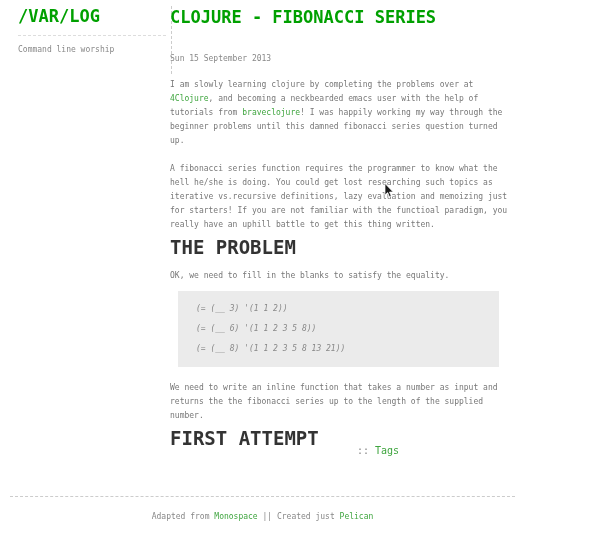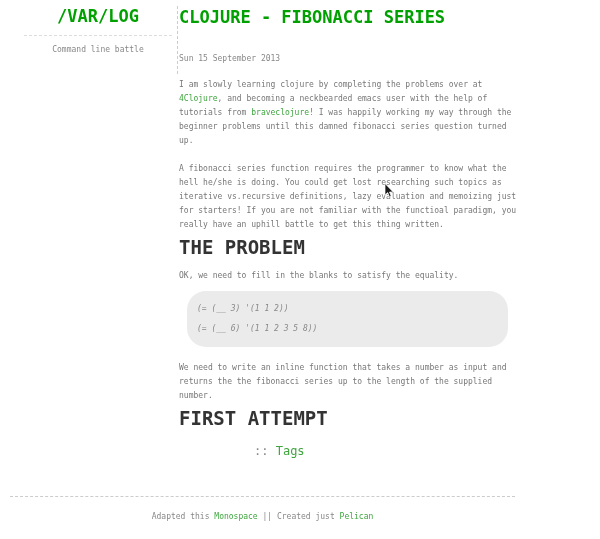--- a/index.html
+++ b/index.html
@@ -15,109 +15,109 @@
   html,body{margin:0;padding:0;}
   body{
     width:600px;height:539px;background:#ffffff;
     font-family:"DejaVu Sans Mono","Liberation Mono",monospace;
     position:relative;overflow:hidden;
   }
   .page{position:absolute;inset:0;}
 
   
   .sidebar{
-    position:absolute;left:24px;top:6px;width:154px;height:68px;
-    padding-right:5px;text-align:center;
+    position:absolute;left:18px;top:6px;width:154px;height:68px;
+    padding-right:5px;text-align:left;
     border-right:1px dashed var(--rule-gray);
   }
   .site-title{
     display:inline-block;font-size:17px;font-weight:bold;line-height:20px;
     color:var(--brand-green);text-decoration:none;white-space:nowrap;
   }
   .sidebar-rule{border:none;border-top:1px dashed #dddddd;margin:9px 0 9px 0;}
   .subtitle{font-size:8px;line-height:10px;color:var(--muted-text);}
 
   
   .main{
-    position:absolute;left:179px;top:0;width:341px;
+    position:absolute;left:170px;top:0;width:341px;
     color:var(--body-text);font-size:8px;line-height:14px;
   }
   .article-title{margin:8px 0 0 0;font-size:17px;line-height:19px;font-weight:bold;white-space:nowrap;}
   .article-title a{color:var(--brand-green);text-decoration:none;}
   .date{margin-top:27px;font-size:8px;line-height:10px;color:var(--muted-text);}
   .main p{margin:14px 0 0 0;}
   .main h2{
     margin:8px 0 0 0;font-size:19px;line-height:15px;font-weight:bold;
     color:var(--heading-text);white-space:nowrap;
   }
   a.link{color:var(--link-green);text-decoration:none;}
 
   
   .codeblock{
     margin:8px 12px 0 8px;background:var(--code-bg);
-    padding:12px 10px;font-style:italic;color:var(--muted-text);
+    padding:12px 18px;font-style:italic;color:var(--muted-text);
     font-size:8px;
-    border-radius:19px;
   }
   .codeline{line-height:12px;white-space:pre;}
   .codeline + .codeline{margin-top:8px;}
 
   
-  .tags{margin-top:20px;padding-left:75px;font-size:12px;line-height:10px;color:var(--muted-text);}
+  .tags{padding-left:75px;font-size:10px;line-height:10px;color:var(--muted-text);text-align:center;}
 
   
   .footer{
     position:absolute;left:10px;top:496px;width:505px;
     border-top:1px dashed var(--rule-gray);text-align:center;
   }
   .footer-text{margin-top:15px;font-size:8px;line-height:10px;color:var(--muted-text);}
 
   
   .cursor{position:absolute;left:384px;top:183px;width:11px;height:15px;}
 </style>
 </head>
 <body>
 
 <div class="page">
 
   <aside class="sidebar">
     <a href="#" class="site-title">/VAR/LOG</a>
     <div class="sidebar-rule"></div>
-    <div class="subtitle">Command line battle</div>
+    <div class="subtitle">Command line worship</div>
   </aside>
 
   <main class="main">
 
     <h1 class="article-title"><a href="#">CLOJURE - FIBONACCI SERIES</a></h1>
 
     <div class="date">Sun 15 September 2013</div>
 
     <p><span>I am slowly learning clojure by completing the problems over at </span><a href="#" class="link">4Clojure</a><span>, and becoming a neckbearded emacs user with the help of tutorials from </span><a href="#" class="link">braveclojure</a><span>! I was happily working my way through the beginner problems until this damned fibonacci series question turned up.</span></p>
 
     <p>A fibonacci series function requires the programmer to know what the hell he/she is doing. You could get lost researching such topics as iterative vs.recursive definitions, lazy evaluation and memoizing just for starters! If you are not familiar with the functioal paradigm, you really have an uphill battle to get this thing written.</p>
 
     <h2>THE PROBLEM</h2>
 
     <p>OK, we need to fill in the blanks to satisfy the equality.</p>
 
     <div class="codeblock">
       <div class="codeline">(= (__ 3) '(1 1 2))</div>
       <div class="codeline">(= (__ 6) '(1 1 2 3 5 8))</div>
+      <div class="codeline">(= (__ 8) '(1 1 2 3 5 8 13 21))</div>
     </div>
 
     <p>We need to write an inline function that takes a number as input and returns the the fibonacci series up to the length of the supplied number.</p>
 
     <h2>FIRST ATTEMPT</h2>
 
 
     <div class="tags"><span>:: </span><a href="#" class="link">Tags</a></div>
 
   </main>
 
   <footer class="footer">
-    <div class="footer-text"><span>Adapted this </span><a href="#" class="link">Monospace</a><span> || </span><span>Created just </span><a href="#" class="link">Pelican</a></div>
+    <div class="footer-text"><span>Adapted from </span><a href="#" class="link">Monospace</a><span> || </span><span>Created just </span><a href="#" class="link">Pelican</a></div>
   </footer>
 
   <svg class="cursor" viewBox="0 0 11 15" xmlns="http://www.w3.org/2000/svg">
     <path d="M1,0.5 L1,12 L3.7,9.6 L5.4,13.8 L7.2,13 L5.5,9 L9.2,9 Z" fill="#1a1a1a" stroke="#ffffff" stroke-width="0.7"></path>
   </svg>
 
 </div>
 
 </body></html>

